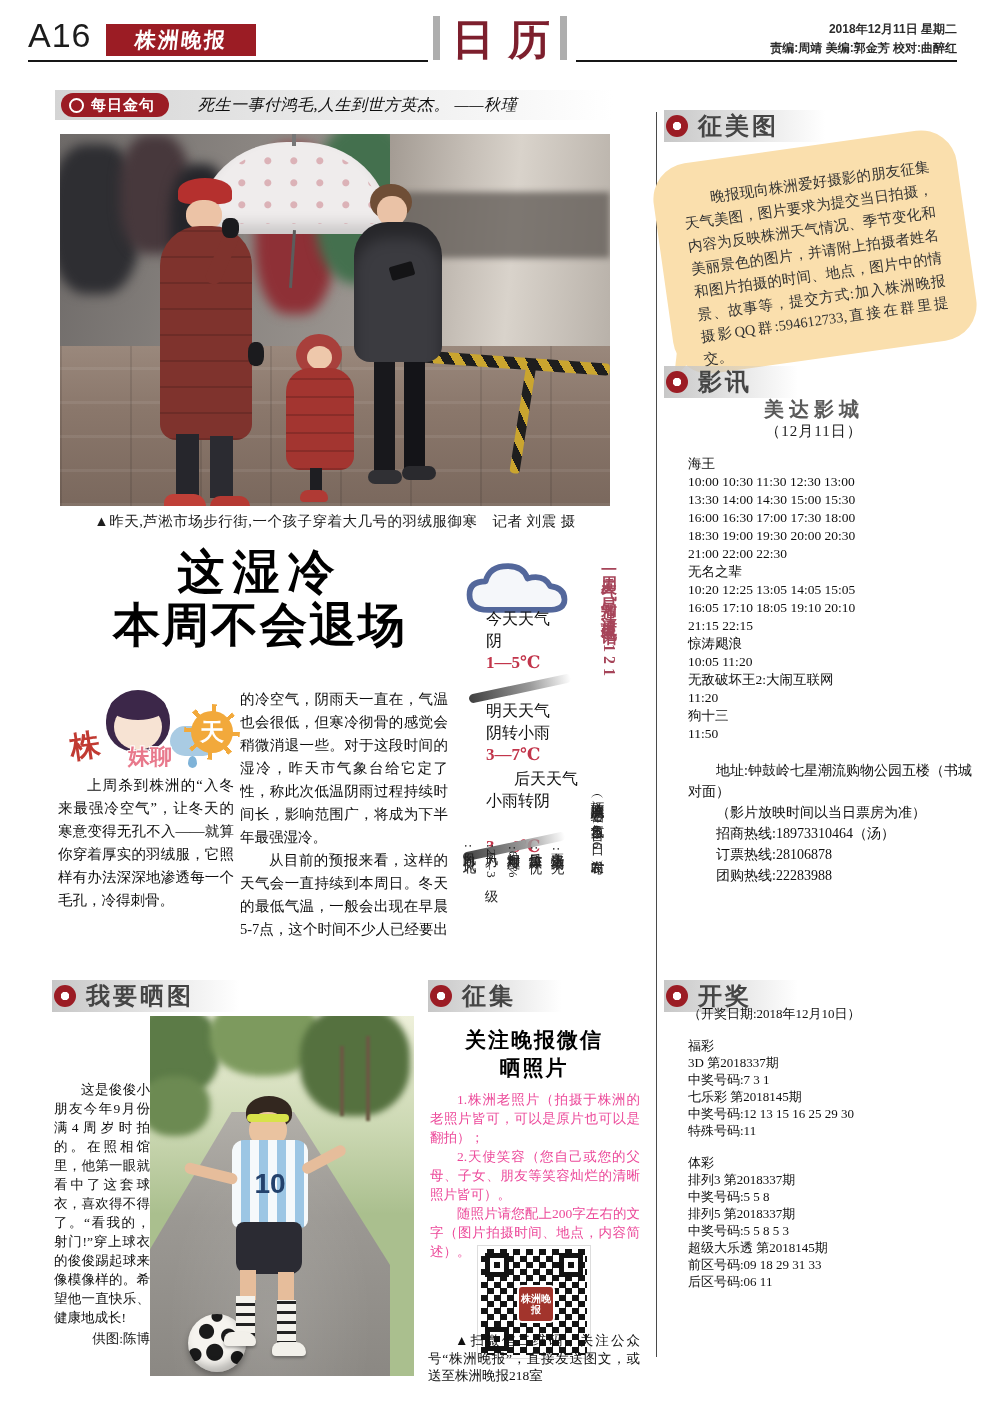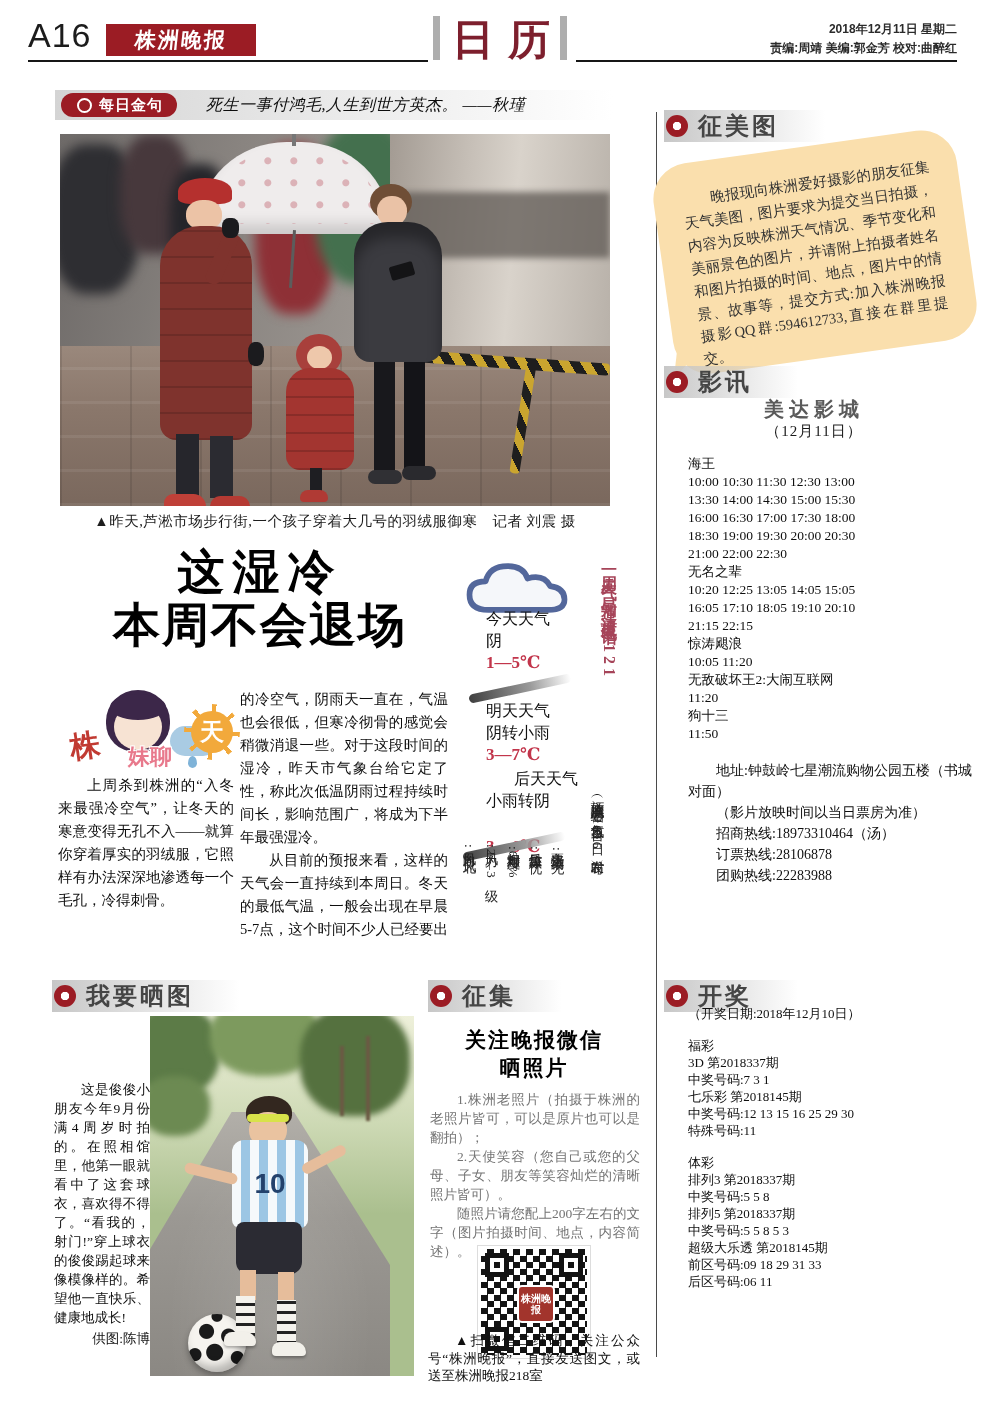--- a/index.html
+++ b/index.html
@@ -14,21 +14,21 @@
   .rule-left{left:28px;top:60px;width:400px;height:2px;background:#161616;}
   .rule-right{left:576px;top:60px;width:381px;height:2px;background:#161616;}
   .graybar{top:16px;width:7px;height:44px;background:#aeaeae;}
   .paper-title{left:444px;top:12px;width:120px;text-align:right;font:bold 42px "Liberation Serif",serif;color:#7d1f2d;letter-spacing:14px;}
   .hdr-right{right:28px;top:20px;text-align:right;font:bold 12px "Liberation Sans",sans-serif;color:#2b2b2b;line-height:1.6;}
 
   
   .quotebar{left:55px;top:90px;width:558px;height:30px;display:flex;align-items:center;
             background:linear-gradient(to right,#d4d4d4 0%,#ececec 55%,#ffffff 100%);}
   .quote-pill{margin-left:6px;height:24px;border-radius:13px;background:#9b1c24;color:#fff;
-              display:flex;align-items:center;gap:7px;padding:0 14px 0 16px;font:bold 15px "Liberation Serif",serif;letter-spacing:1px;}
+              display:flex;align-items:center;gap:7px;padding:0 14px 0 8px;font:bold 15px "Liberation Serif",serif;letter-spacing:1px;}
   .quote-dot{width:11px;height:11px;border:2px solid #fff;border-radius:50%;background:#9b1c24;}
   .quote-text{margin-left:29px;font-size:16px;color:#0d0d0d;letter-spacing:.5px;font-style:italic;}
 
   
   .photo1{left:60px;top:134px;width:550px;height:372px;overflow:hidden;
           background:linear-gradient(100deg,#6f6b69 0%,#898480 30%,#9b9590 55%,#b5aea7 78%,#c3bcb3 100%);}
   .blob{position:absolute;filter:blur(6px);border-radius:40%;}
   .p1-ground{position:absolute;left:0;top:212px;width:100%;height:160px;
              background:linear-gradient(#9a887c 0%,#8a776b 40%,#7a685d 100%);}
   .p1-ground::after{content:"";position:absolute;inset:0;
@@ -137,21 +137,21 @@
                    radial-gradient(circle at 12% 70%,#1a1a1a 0 6px,transparent 7px),
                    radial-gradient(circle at 50% 4%,#1a1a1a 0 5px,transparent 6px),#f6f4ef;
         box-shadow:inset -4px -6px 8px rgba(0,0,0,.25),0 4px 6px rgba(0,0,0,.3);}
   .jersey{position:absolute;left:82px;top:124px;width:76px;height:88px;border-radius:12px 12px 8px 8px;
           background:repeating-linear-gradient(90deg,#f5f9fb 0 9px,#9cc6e4 9px 18px);
           display:flex;align-items:center;justify-content:center;
           font:bold 28px "Liberation Sans",sans-serif;color:#23416b;}
 
   
   .col-title{left:428px;top:1026px;width:212px;text-align:center;font:bold 21px "Liberation Serif",serif;color:#000;letter-spacing:2px;line-height:28px;}
-  .colbody{left:430px;top:1090px;width:210px;font-size:13.5px;line-height:19px;text-align:justify;color:#737373;}
+  .colbody{left:430px;top:1090px;width:210px;font-size:13.5px;line-height:19px;text-align:justify;color:#ec4899;}
   .colbody p{margin:0;text-indent:2em;}
   .qr{left:478px;top:1246px;width:106px;height:106px;background:
       repeating-conic-gradient(#141414 0% 25%,#ffffff 0% 50%);background-size:13px 13px;border:3px solid #fff;outline:1px solid #ddd;}
   .qr-f{position:absolute;width:24px;height:24px;border:5px solid #121212;background:#fff;box-sizing:border-box;}
   .qr-f::after{content:"";position:absolute;left:4px;top:4px;width:6px;height:6px;background:#121212;}
   .qr-seal{position:absolute;left:36px;top:36px;width:34px;height:34px;background:#a2342c;border-radius:5px;border:2px solid #fff;
            display:flex;align-items:center;justify-content:center;text-align:center;
            font:bold 10px/11px "Liberation Sans",sans-serif;color:#fff;}
   .qr-caption{left:428px;top:1332px;width:212px;font-size:13.5px;line-height:17.5px;text-align:justify;color:#0f0f0f;}
   .qr-caption p{margin:0;text-indent:2em;}

